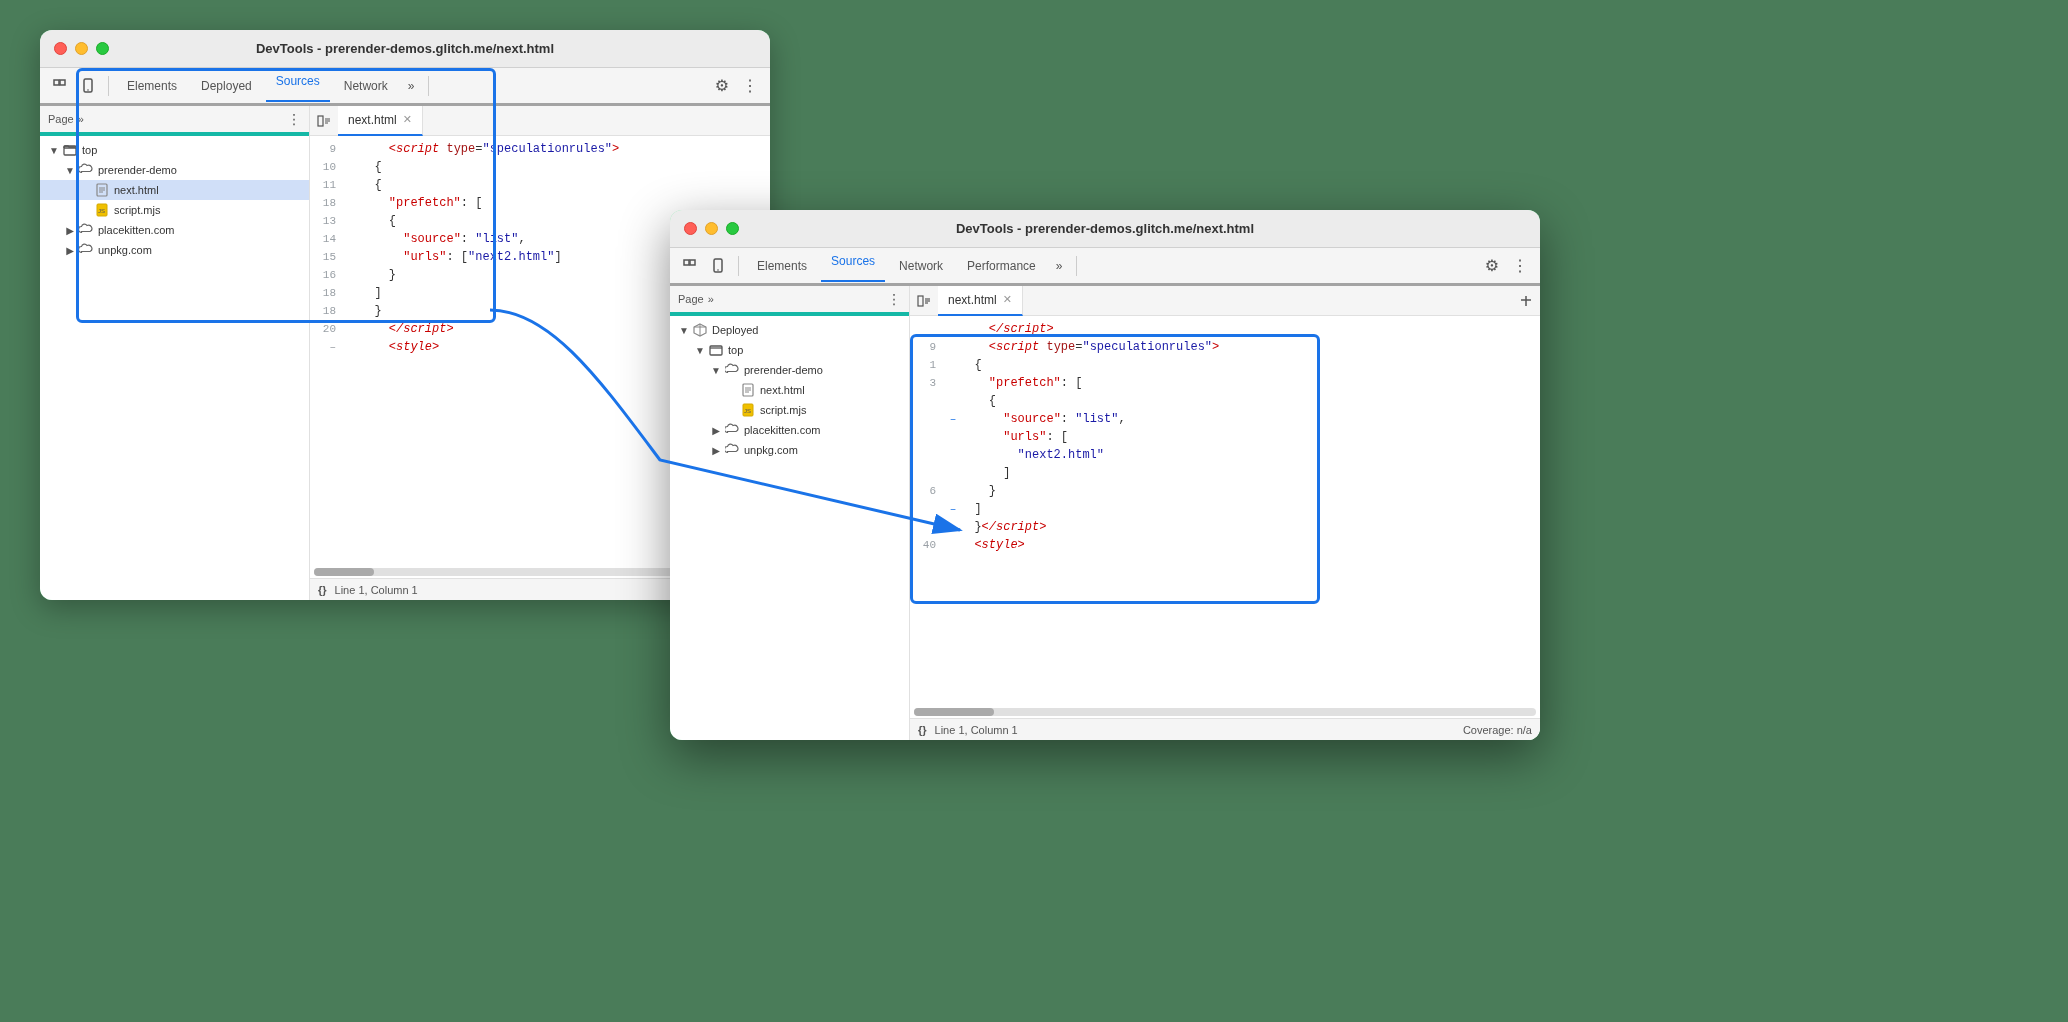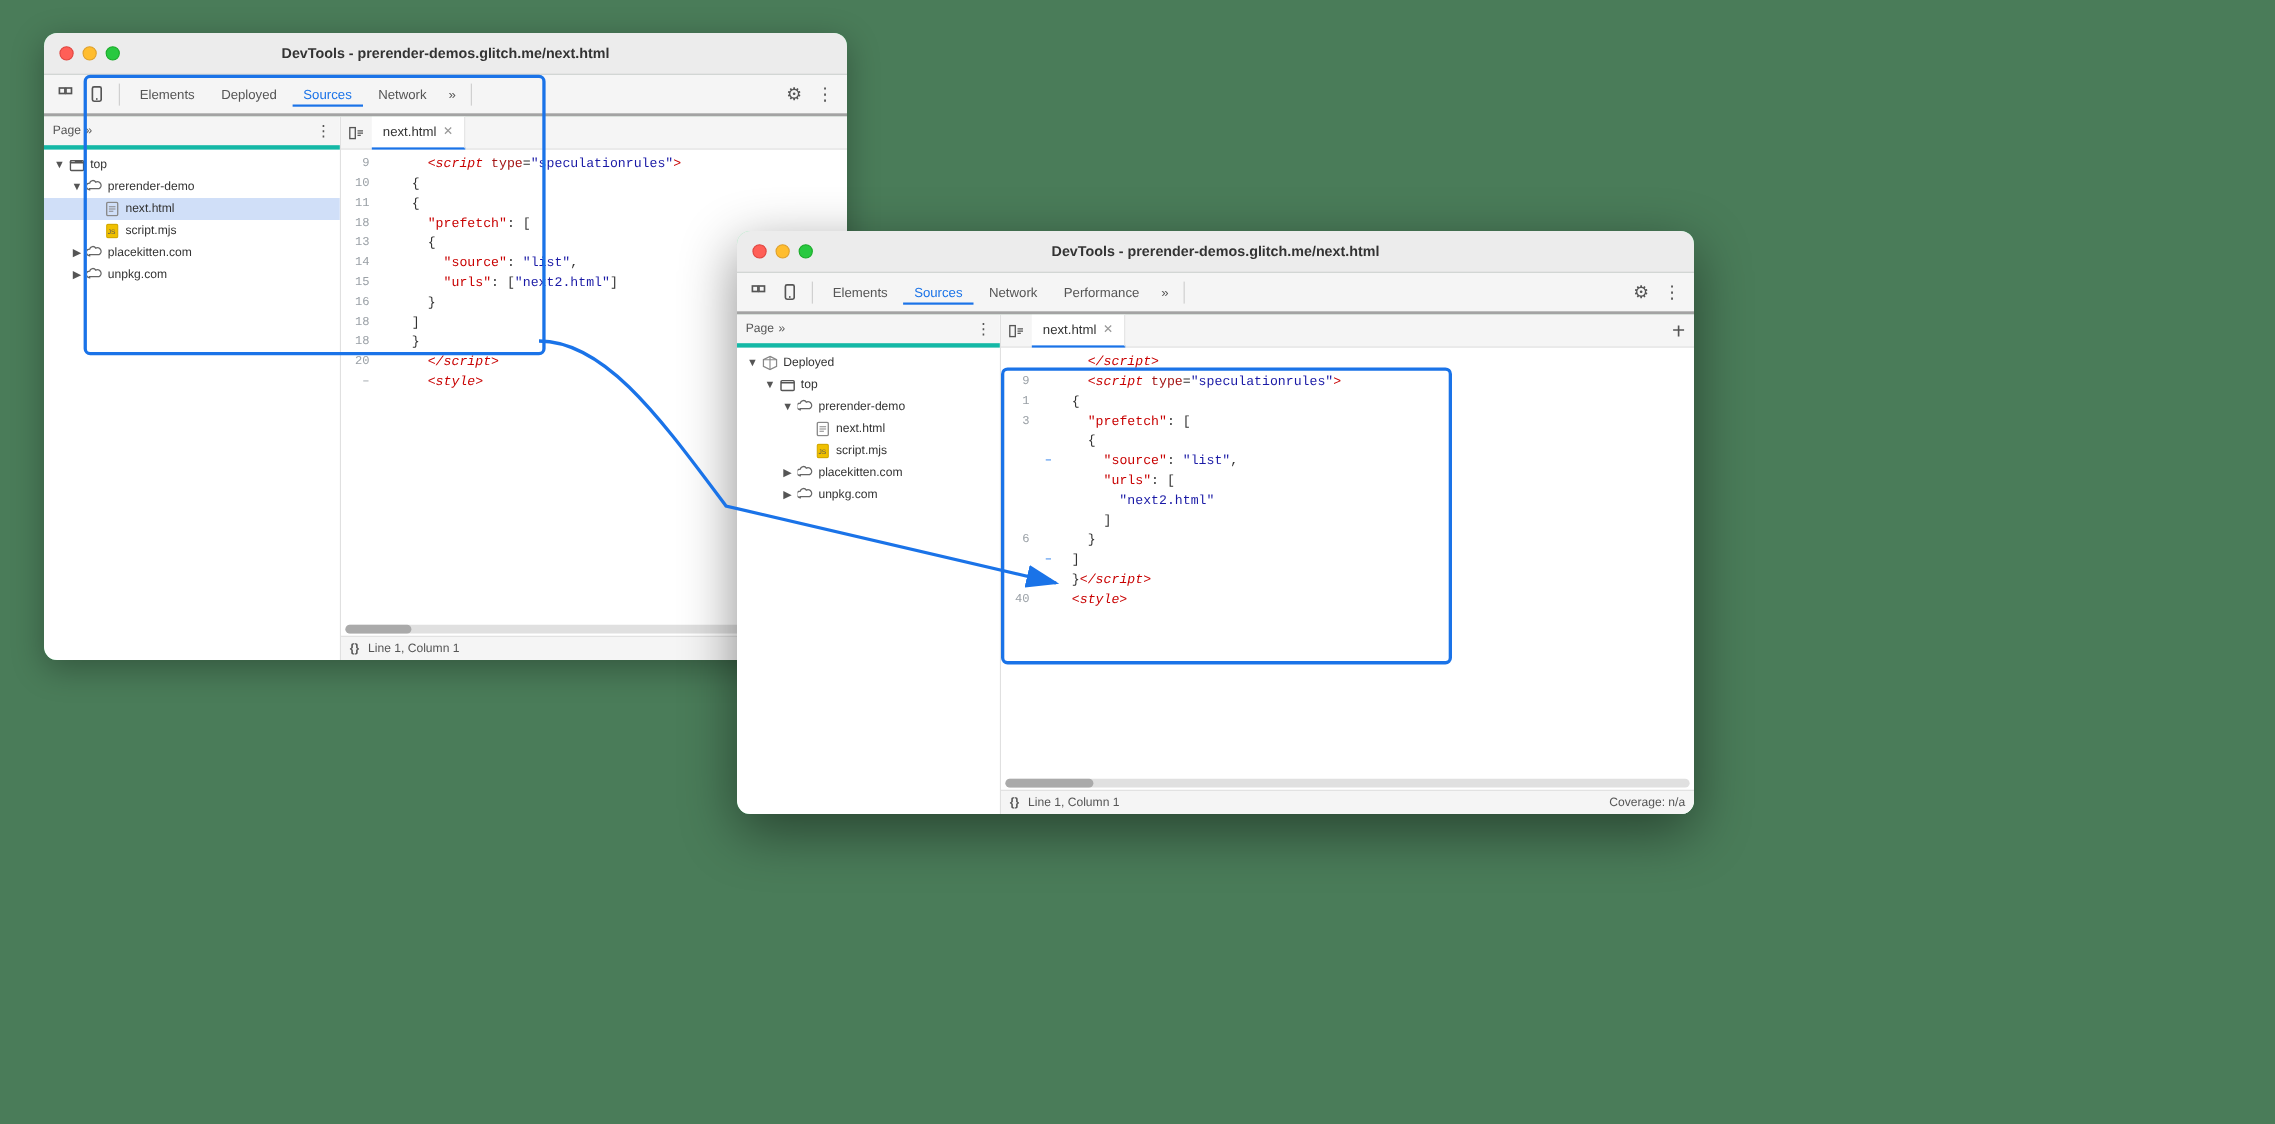--- a/index.html
+++ b/index.html
@@ -108,21 +108,21 @@
       font-size: 12px;
       color: #555;
       cursor: pointer;
       border-radius: 4px;
       white-space: nowrap;
     }
     .toolbar-tab.active {
       color: #1a73e8;
       border-bottom: 2px solid #1a73e8;
       border-radius: 0;
-      padding-bottom: 2px;
+      padding-bottom: 12px;
     }
 
     .toolbar-more {
       font-size: 12px;
       color: #555;
       padding: 2px 6px;
       cursor: pointer;
     }
 
     .toolbar-spacer { flex: 1; }

